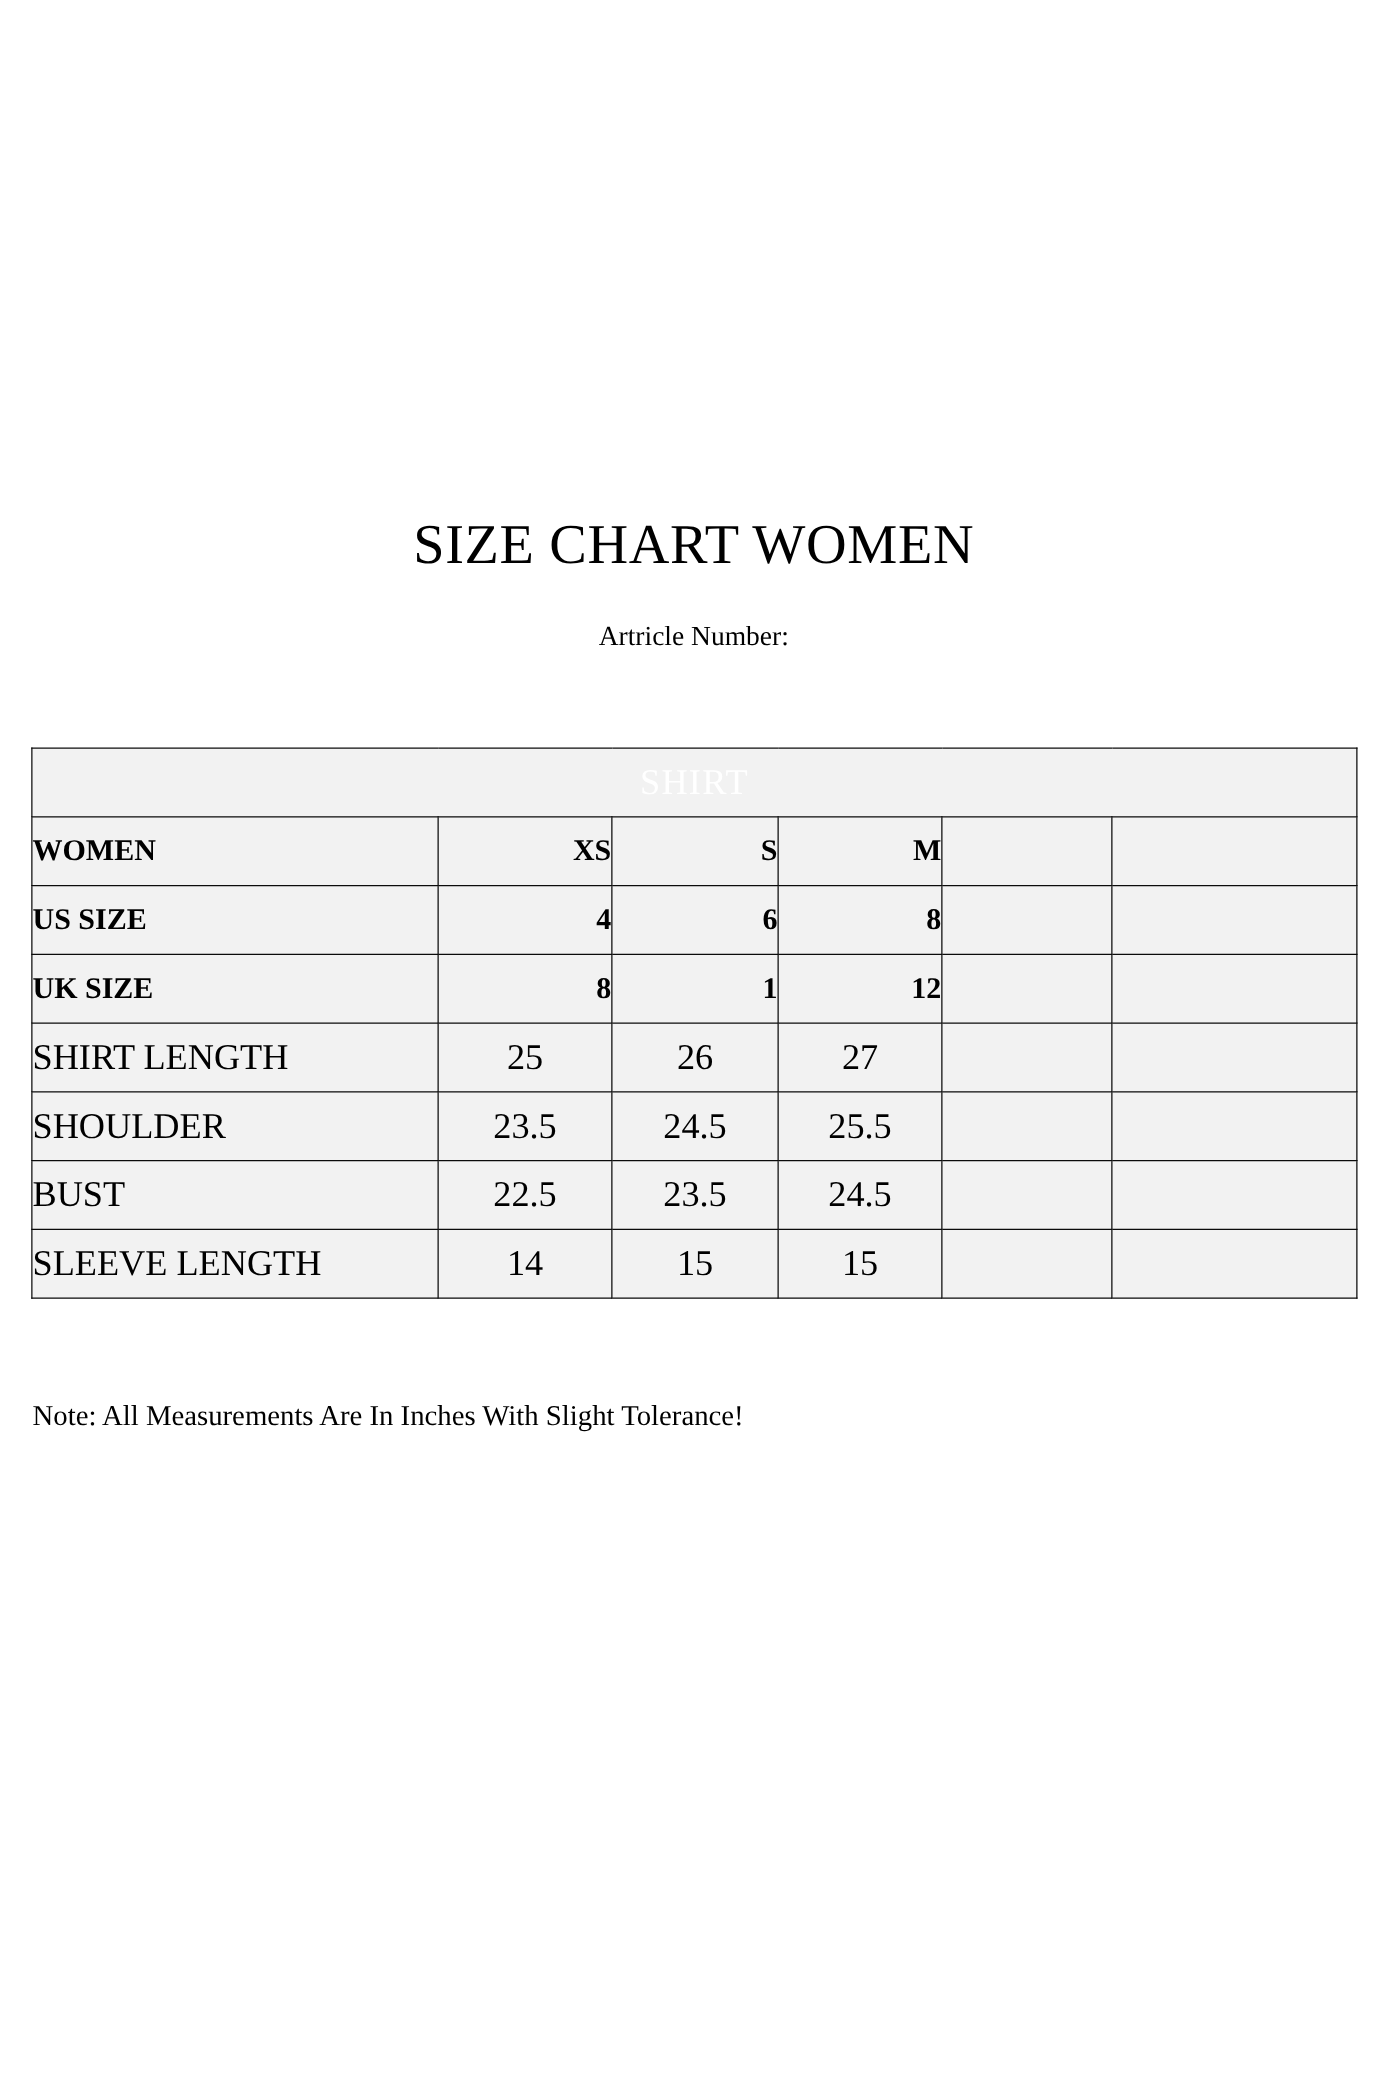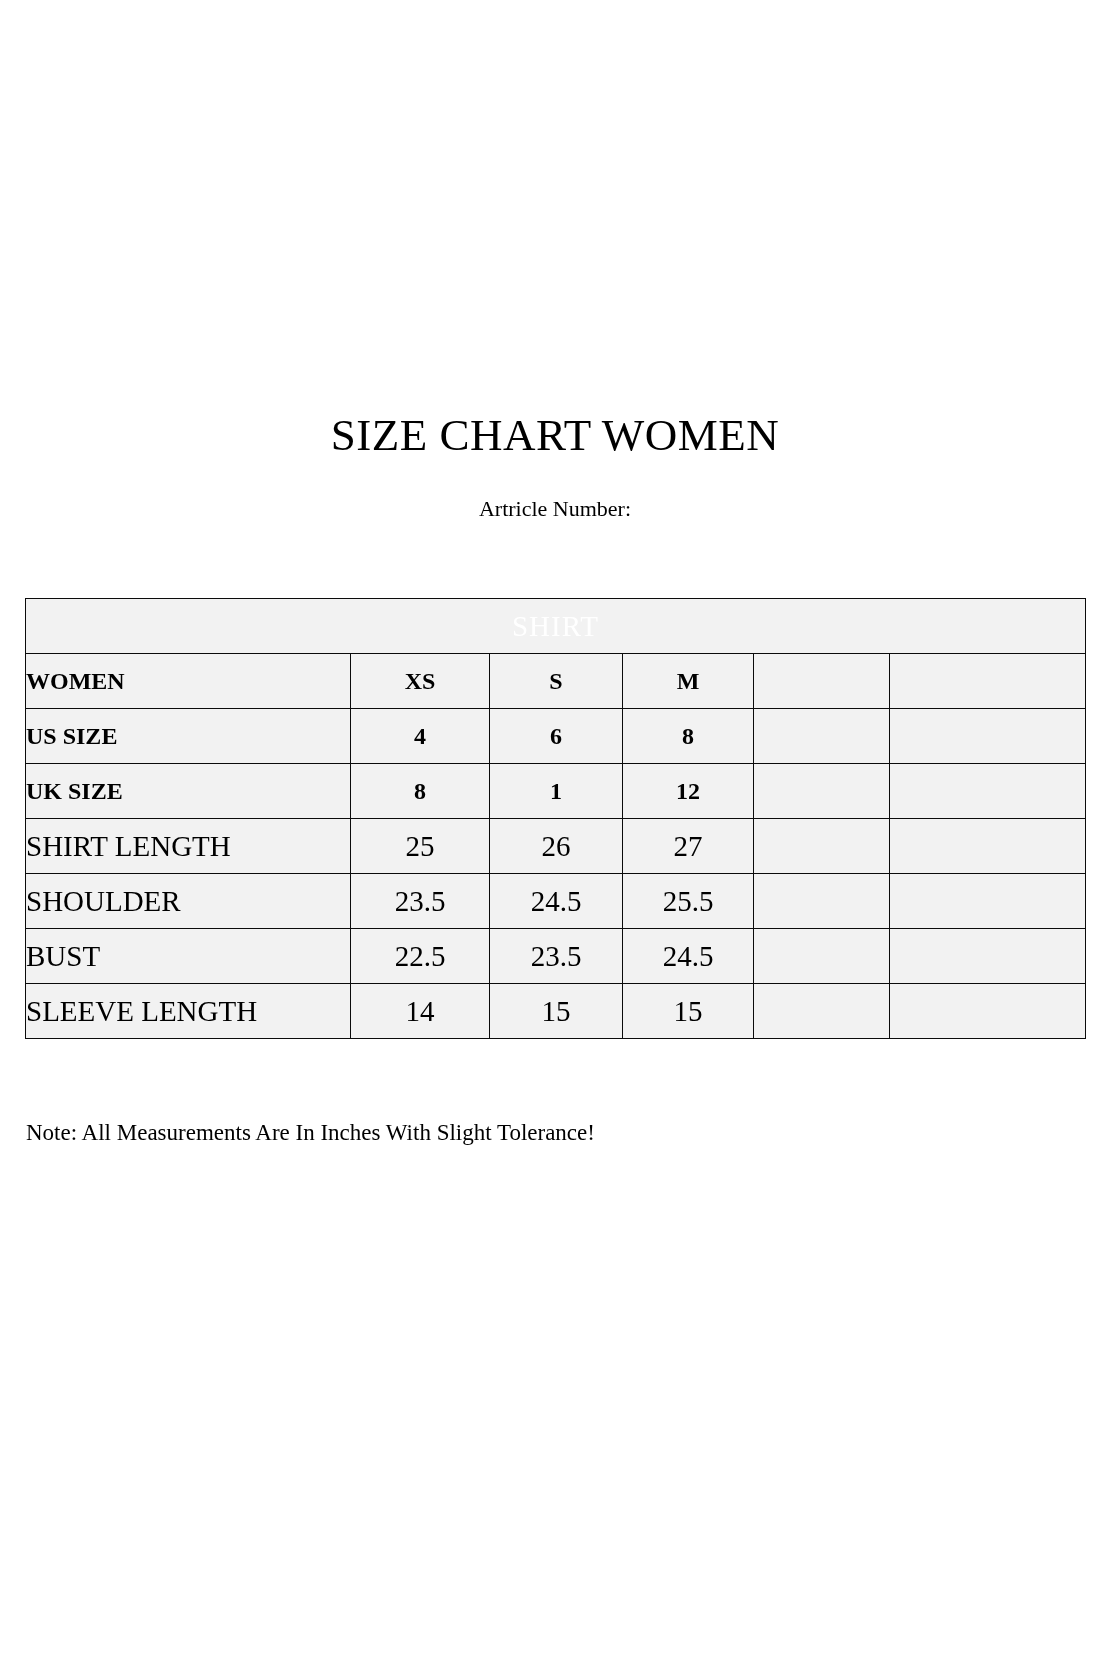--- a/index.html
+++ b/index.html
@@ -90,20 +90,21 @@
     font-weight: bold;
     font-size: 24px;
   }
   td.val {
     text-align: center;
     font-size: 25px;
   }
   td.val.bold {
     font-weight: bold;
     font-size: 24px;
+    text-align: right;
   }
   td.empty {
     background: #f2f2f2;
   }
   .note {
     position: absolute;
     left: 26px;
     top: 1118px;
     font-size: 23px;
     line-height: 30px;

